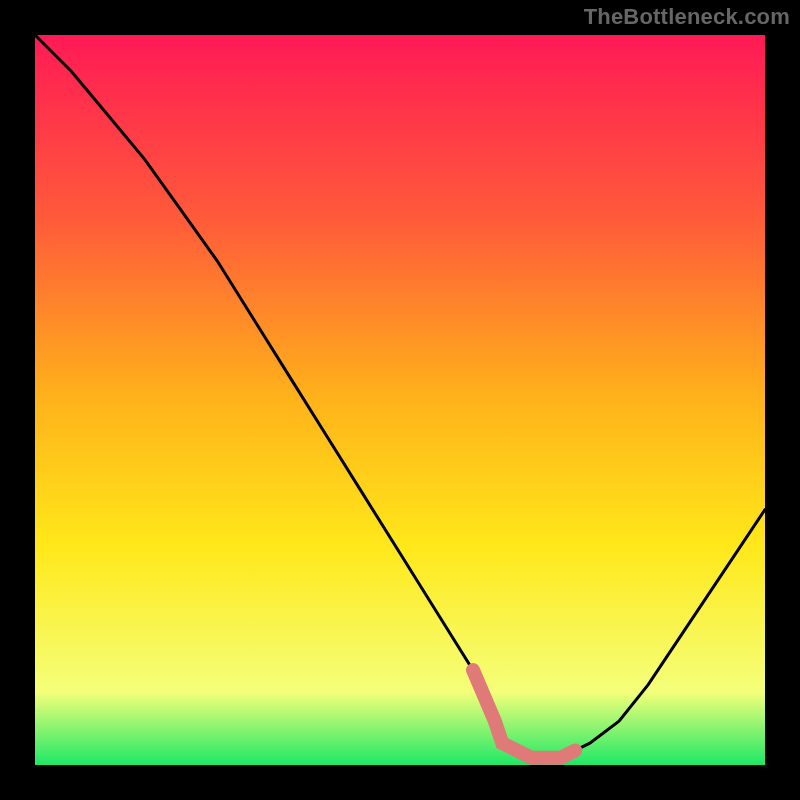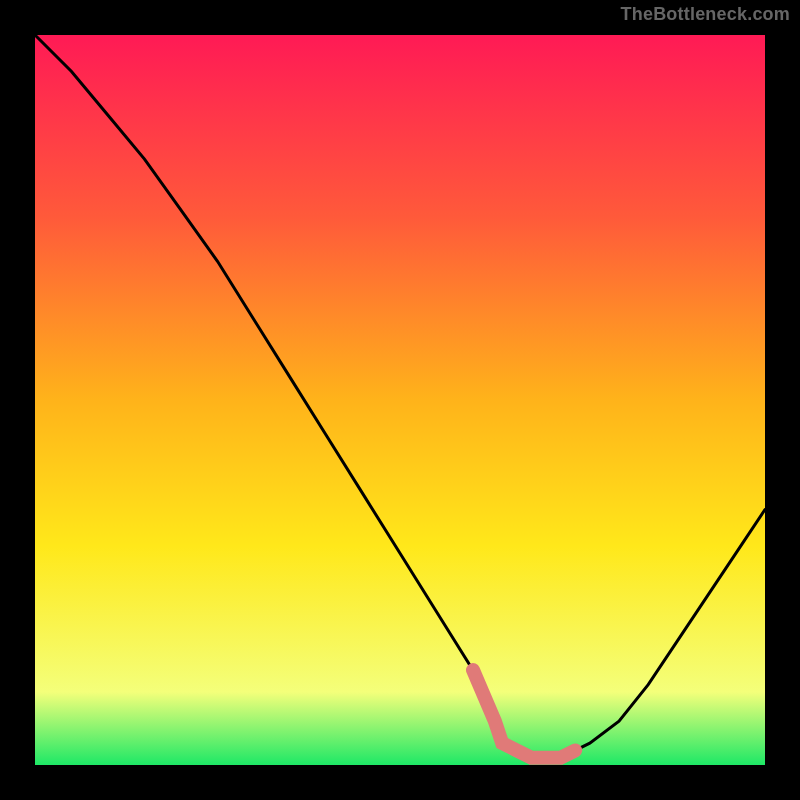--- a/index.html
+++ b/index.html
@@ -17,21 +17,21 @@
     top: 0;
     width: 800px;
     height: 800px;
     background: #000;
   }
   .watermark {
     position: absolute;
     top: 4px;
     right: 10px;
     color: #666;
-    font-size: 18px;
+    font-size: 22px;
     font-weight: 600;
     letter-spacing: 0.2px;
     user-select: none;
   }
   svg {
     position: absolute;
     left: 0;
     top: 0;
   }
 </style>

